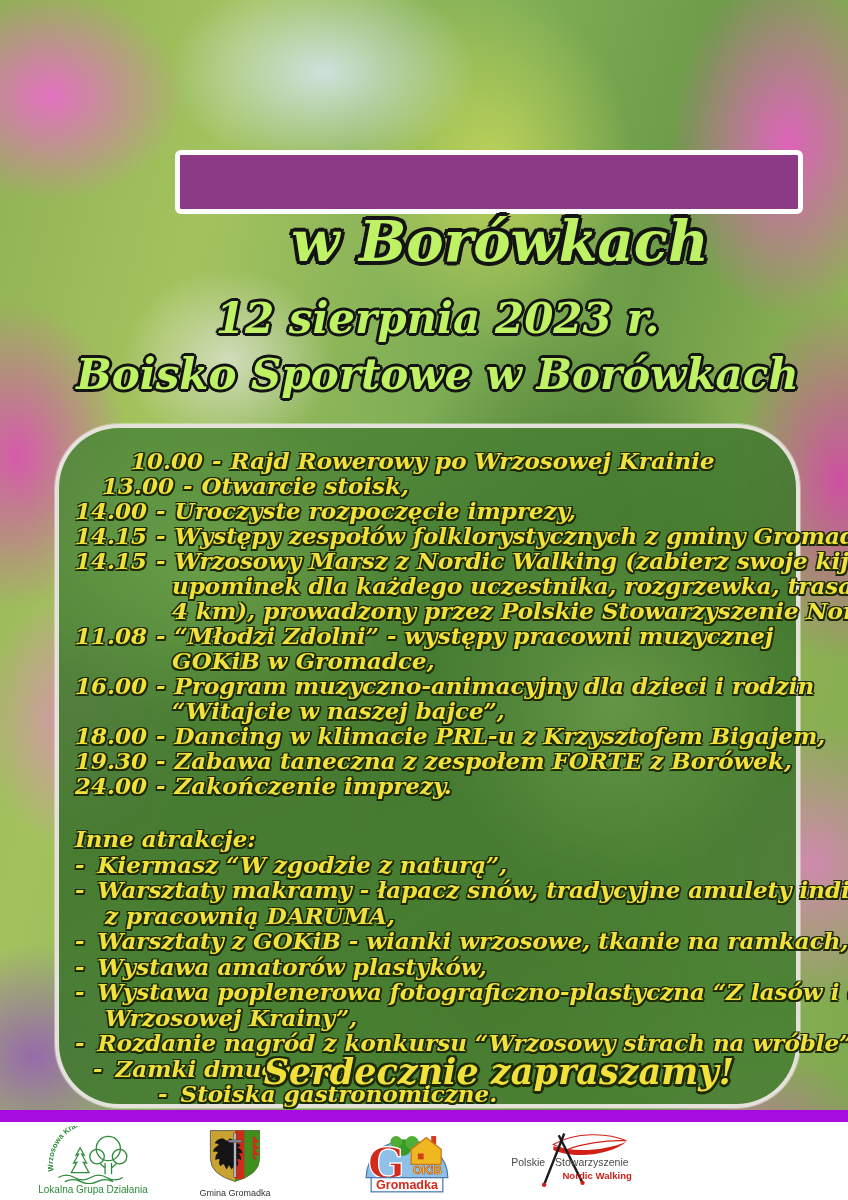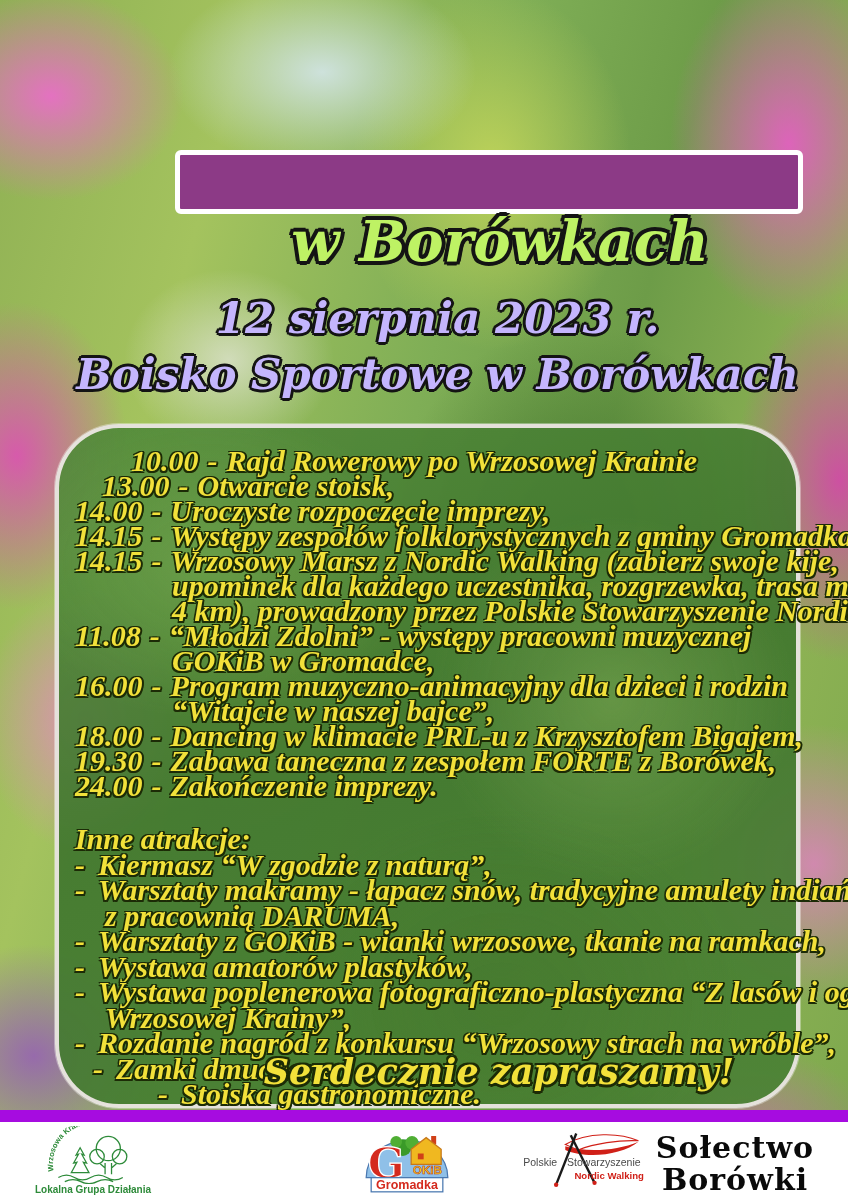--- a/index.html
+++ b/index.html
@@ -52,42 +52,41 @@
     white-space:nowrap;
   }
   .title2{
     position:absolute;left:210px;top:206px;width:580px;z-index:4;text-align:center;
     font-size:56px;font-weight:bold;font-style:italic;color:#bef264;line-height:1.25;
     text-shadow:-3px -3px 0 #141414,3px -3px 0 #141414,-3px 3px 0 #141414,3px 3px 0 #141414,0 4px 0 #141414,4px 0 0 #141414,0 -4px 0 #141414,-4px 0 0 #141414;
     white-space:nowrap;
   }
   .dateline{
     position:absolute;left:30px;width:815px;text-align:center;z-index:4;
-    font-size:42px;font-weight:bold;font-style:italic;color:#c4b5fd;
+    font-size:42px;font-weight:bold;font-style:italic;color:#bef264;
     text-shadow:-2px -2px 0 #141414,2px -2px 0 #141414,-2px 2px 0 #141414,2px 2px 0 #141414,0 3px 0 #141414,3px 0 0 #141414,0 -3px 0 #141414,-3px 0 0 #141414;
     white-space:nowrap;
   }
   .date1{top:294px;}
   .date2{top:350px;}
   
   .panel{
     position:absolute;left:55px;top:424px;width:745px;height:684px;box-sizing:border-box;
     border:4px solid rgba(255,242,248,.85);border-radius:64px;z-index:4;
     background:
       radial-gradient(300px 220px at 20% 20%, rgba(125,175,85,.55) 0%, rgba(125,175,85,0) 70%),
       radial-gradient(260px 260px at 75% 40%, rgba(150,190,100,.4) 0%, rgba(150,190,100,0) 70%),
       radial-gradient(320px 260px at 60% 85%, rgba(70,120,45,.6) 0%, rgba(70,120,45,0) 75%),
       linear-gradient(160deg, rgba(82,138,58,.92) 0%, rgba(64,118,46,.92) 45%, rgba(74,130,52,.92) 100%);
     box-shadow:0 0 0 1px rgba(255,255,255,.35);
   }
   .sched,.attr{
     position:absolute;left:16px;right:14px;
-    font-size:30px;font-weight:bold;font-style:italic;color:#f2e13a;
+    font-size:23px;font-weight:bold;font-style:italic;color:#f2e13a;
     text-shadow:-1.5px -1.5px 0 #1c2b06,1.5px -1.5px 0 #1c2b06,-1.5px 1.5px 0 #1c2b06,1.5px 1.5px 0 #1c2b06,0 2px 0 #1c2b06,2px 0 0 #1c2b06;
-    font-family:Liberation Serif, serif;
   }
   .sched{top:20px;line-height:25px;}
   .attr{top:398px;line-height:25.5px;}
   .s-row,.s-cont,.a-row,.a-cont{white-space:nowrap;}
   .s-sep{margin:0 9px;}
   .ind1{margin-left:27px;}
   .ind2{margin-left:56px;}
   .s-cont{margin-left:97px;}
   .a-bullet{margin-right:13px;}
   .a-cont{margin-left:30px;}
@@ -95,27 +94,27 @@
   .aind2{margin-left:83px;}
   .closing{
     position:absolute;right:62px;bottom:12px;
     font-size:35px;font-weight:bold;font-style:italic;color:#f2e13a;white-space:nowrap;
     text-shadow:-2px -2px 0 #1c2b06,2px -2px 0 #1c2b06,-2px 2px 0 #1c2b06,2px 2px 0 #1c2b06,0 3px 0 #1c2b06,3px 0 0 #1c2b06;
   }
   
   .divider{position:absolute;left:0;top:1110px;width:848px;height:12px;background:#a60ce0;z-index:5;}
   .footer{position:absolute;left:0;top:1122px;width:848px;height:78px;background:#fff;z-index:5;}
   .logo{position:absolute;text-align:center;}
-  .logo-caption{font-family:"Liberation Sans","DejaVu Sans",sans-serif;font-weight:bold;}
+  .logo-caption{font-family:"Liberation Sans","DejaVu Sans",sans-serif;font-weight:normal;}
   .lg1{left:28px;top:4px;width:130px;}
   .lg1 .logo-caption{font-size:10px;color:#2e8b3a;margin-top:-4px;}
   .lg2{left:192px;top:6px;width:86px;}
   .lg2 .logo-caption{font-size:9px;color:#333;margin-top:0px;}
   .lg3{left:352px;top:4px;width:110px;}
-  .lg4{left:504px;top:6px;width:150px;}
+  .lg4{left:492px;top:6px;width:150px;}
   .lg5{left:650px;top:10px;width:170px;}
   .lg5 .sb{
     font-family:"DejaVu Serif","Liberation Serif",serif;font-weight:bold;
     font-size:30px;line-height:1.05;color:#0a0a0a;letter-spacing:1px;
   }
 </style>
 </head>
 <body>
 
 <div class="poster">
@@ -180,20 +179,32 @@
           <circle cx="84" cy="28" r="15"></circle>
           <circle cx="70" cy="38" r="9"></circle>
           <circle cx="98" cy="38" r="9"></circle>
           <path d="M80,46 v14 M88,46 v14 M80,52 l-6,-5 M88,52 l6,-5"></path>
           <path d="M22,64 q10,-6 20,0 t20,0 t20,0 t20,0 M30,69 q10,-5 20,0 t20,0 t20,0"></path>
         </g>
       </svg>
       <div class="logo-caption">Lokalna Grupa Działania</div>
     </div>
 
+    <div class="logo lg2">
+      <svg width="60" height="56" viewBox="0 0 70 66">
+        <path d="M6,3 H64 V36 Q64,55 35,63 Q6,55 6,36 Z" fill="#c9a22f" stroke="#555" stroke-width="1"></path>
+        <path d="M35,3 H64 V36 Q64,55 35,63 Z" fill="#3f8f1f"></path>
+        <rect x="35" y="3" width="11" height="57" fill="#cf2a1a"></rect>
+        <path d="M50,8 l5,7 l-6,1 l7,6 l-6,1 l6,7 l-7,0 l4,6 l-5,-2 v-26 z" fill="#cf2a1a" transform="translate(8,2)"></path>
+        <path d="M20,12 q-7,1 -9,6 q4,0 5,2 q-6,3 -7,8 q4,-1 6,1 q-4,4 -3,9 q3,-2 5,-1 q-2,5 1,8 q2,-3 4,-2 l3,6 l3,-5 l3,5 q3,-2 3,-6 q3,0 4,2 q2,-4 -1,-8 q3,-1 5,1 q1,-5 -3,-8 q3,-1 5,0 q-1,-5 -6,-7 q2,-2 4,-2 q-3,-4 -9,-3 q1,-4 -4,-6 q-2,3 -4,3 q-2,-2 -5,-3 z" fill="#141414"></path>
+        <rect x="33.6" y="6" width="2.8" height="52" fill="#b9b9c4" stroke="#333" stroke-width="0.5"></rect>
+        <rect x="27" y="14" width="16" height="3" rx="1" fill="#8a8a96" stroke="#333" stroke-width="0.5"></rect>
+      </svg>
+      <div class="logo-caption">Gmina Gromadka</div>
+    </div>
 
     <div class="logo lg3">
       <svg width="104" height="70" viewBox="0 0 110 84">
         <path d="M6,62 A49,45 0 0 1 104,62 Z" fill="#8fc0e8" stroke="#4a78b0" stroke-width="1.5"></path>
         <circle cx="50" cy="26" r="10" fill="#3a9a28"></circle>
         <circle cx="61" cy="20" r="8" fill="#4fae34"></circle>
         <circle cx="42" cy="19" r="7" fill="#4fae34"></circle>
         <rect x="84" y="12" width="6" height="10" fill="#d04018"></rect>
         <path d="M60,28 L78,14 L96,28 V46 H60 Z" fill="#f0b820" stroke="#c87818" stroke-width="1.5"></path>
         <rect x="68" y="33" width="7" height="7" fill="#d04018"></rect>
@@ -211,19 +222,15 @@
         <line x1="72" y1="6" x2="50" y2="62" stroke="#1a1a1a" stroke-width="2.6"></line>
         <line x1="66" y1="8" x2="92" y2="60" stroke="#1a1a1a" stroke-width="2.6"></line>
         <circle cx="50" cy="62" r="2.4" fill="#d02018"></circle>
         <circle cx="92" cy="60" r="2.4" fill="#d02018"></circle>
         <text x="14" y="42" font-size="11.5" font-family="Liberation Sans,sans-serif" fill="#4a4a4a">Polskie</text>
         <text x="62" y="42" font-size="11.5" font-family="Liberation Sans,sans-serif" fill="#4a4a4a">Stowarzyszenie</text>
         <text x="70" y="56" font-size="10.5" font-weight="bold" font-family="Liberation Sans,sans-serif" fill="#d02018">Nordic Walking</text>
       </svg>
     </div>
 
-    <div class="logo lg5">
-      <div class="sb">Sołectwo</div>
-      <div class="sb">Borówki</div>
-    </div>
 
   </div>
 </div>
 
 </body></html>

